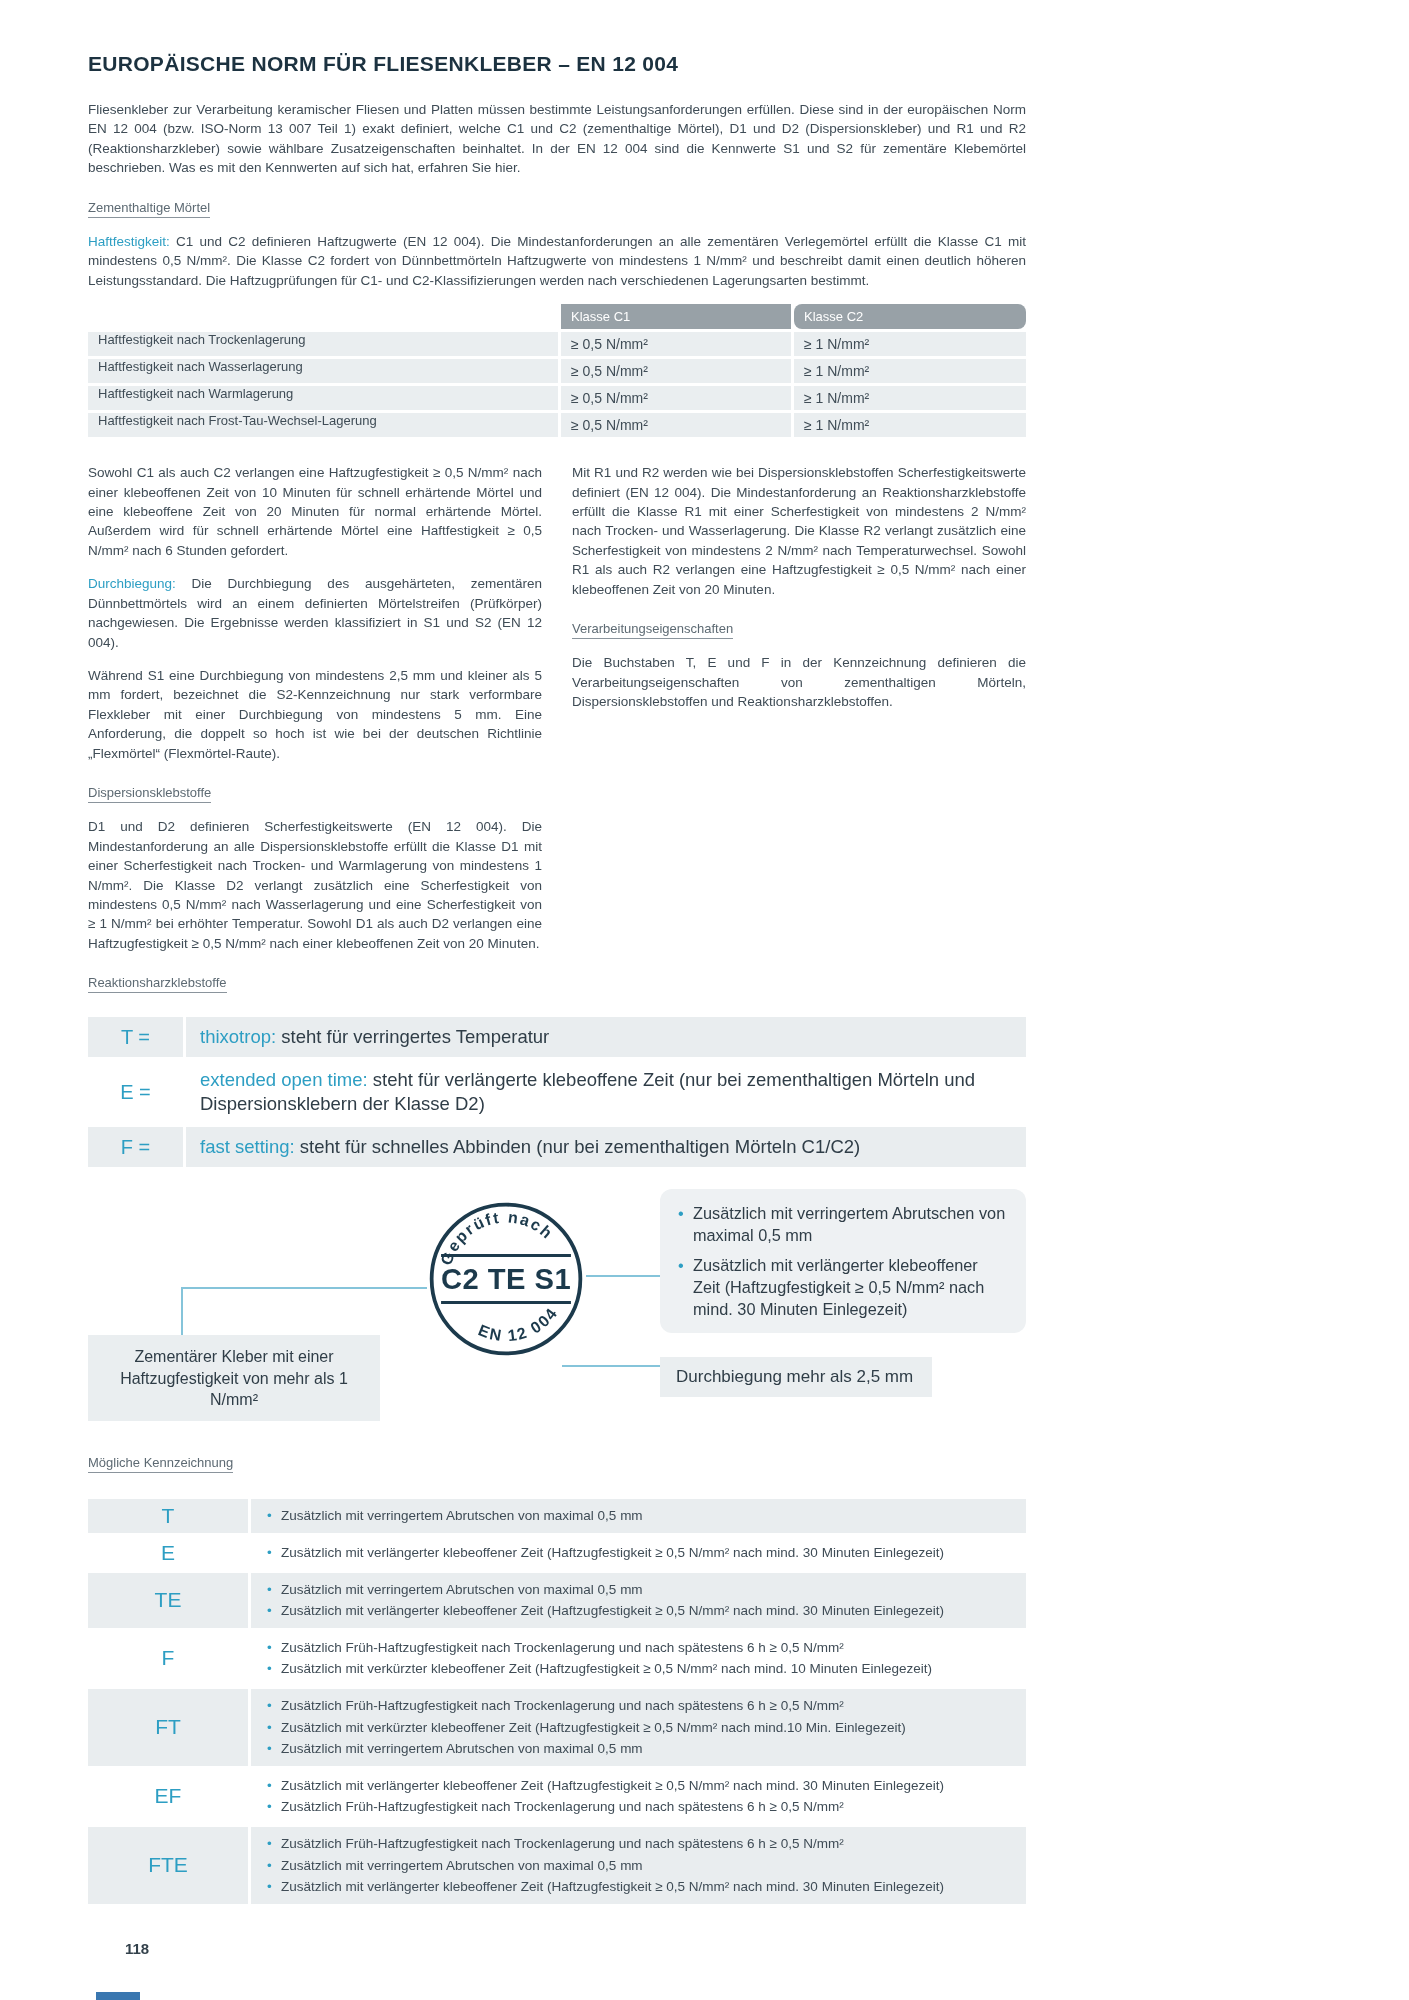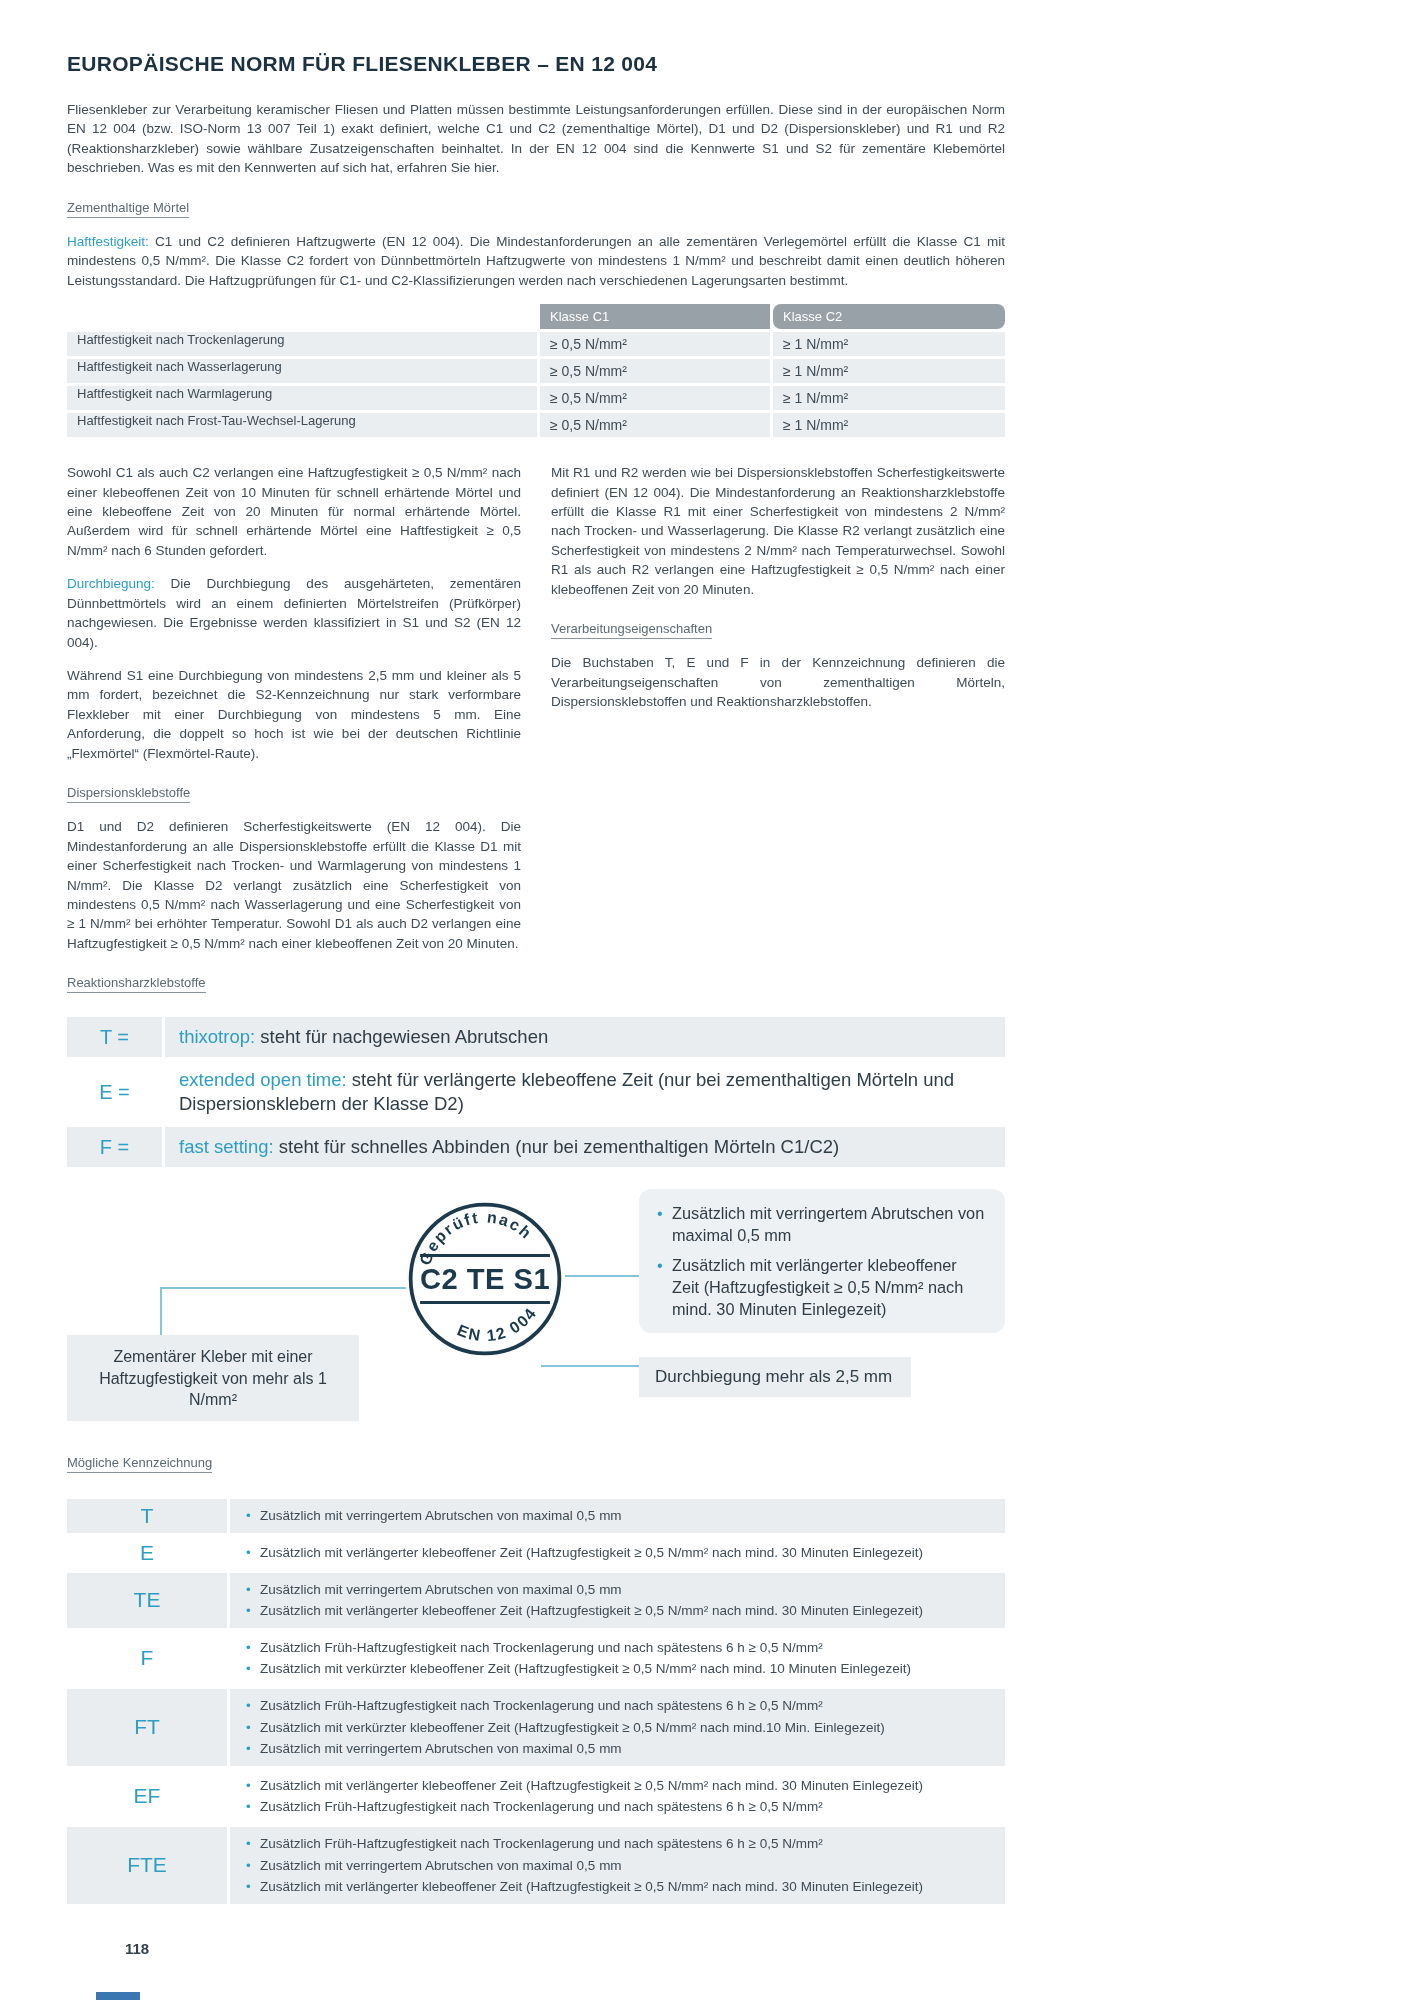--- a/index.html
+++ b/index.html
@@ -2,21 +2,21 @@
 <html lang="de"><head>
 <meta charset="utf-8">
 <title>EN 12 004</title>
 <style>
   * { margin:0; padding:0; box-sizing:border-box; }
   html,body { background:#ffffff; }
   body {
     width:1409px; height:2000px; position:relative; overflow:hidden;
     font-family:"Liberation Sans", sans-serif; color:#3f4c56;
   }
-  .content { width:938px; margin-left:67px; padding-top:52px; }
+  .content { width:938px; margin-left:88px; padding-top:52px; }
 
   .page-title {
     font-size:21px; font-weight:700; letter-spacing:.3px;
     color:#1c3240; margin-bottom:24px;
   }
   p.body { font-size:13.5px; line-height:1.44; text-align:justify; margin-bottom:14px; }
   .lead { color:#2d9ec3; }
 
   .sec-heading {
     display:inline-block; font-size:13px; color:#5d6a73;
@@ -145,21 +145,21 @@
       <div><span class="sec-heading">Verarbeitungseigenschaften</span></div>
       <p class="body">Die Buchstaben T, E und F in der Kennzeichnung definieren die Verarbeitungseigenschaften von zementhaltigen Mörteln, Dispersionsklebstoffen und Reaktionsharzklebstoffen.</p>
     </div>
   </div>
 
   <div><span class="sec-heading">Reaktionsharzklebstoffe</span></div>
 
   <div class="tef">
     <div class="tef-row">
       <div class="tef-letter bg-g">T =</div>
-      <div class="tef-text bg-g"><span class="lead">thixotrop:</span><span> steht für nachgewiesen Abrutschen</span></div>
+      <div class="tef-text bg-g"><span class="lead">thixotrop:</span><span> steht für verringertes Temperatur</span></div>
     </div>
     <div class="tef-row">
       <div class="tef-letter bg-w">E =</div>
       <div class="tef-text bg-w"><span class="lead">extended open time:</span><span> steht für verlängerte klebeoffene Zeit (nur bei zementhaltigen Mörteln und Dispersionsklebern der Klasse D2)</span></div>
     </div>
     <div class="tef-row">
       <div class="tef-letter bg-g">F =</div>
       <div class="tef-text bg-g"><span class="lead">fast setting:</span><span> steht für schnelles Abbinden (nur bei zementhaltigen Mörteln C1/C2)</span></div>
     </div>
   </div>

